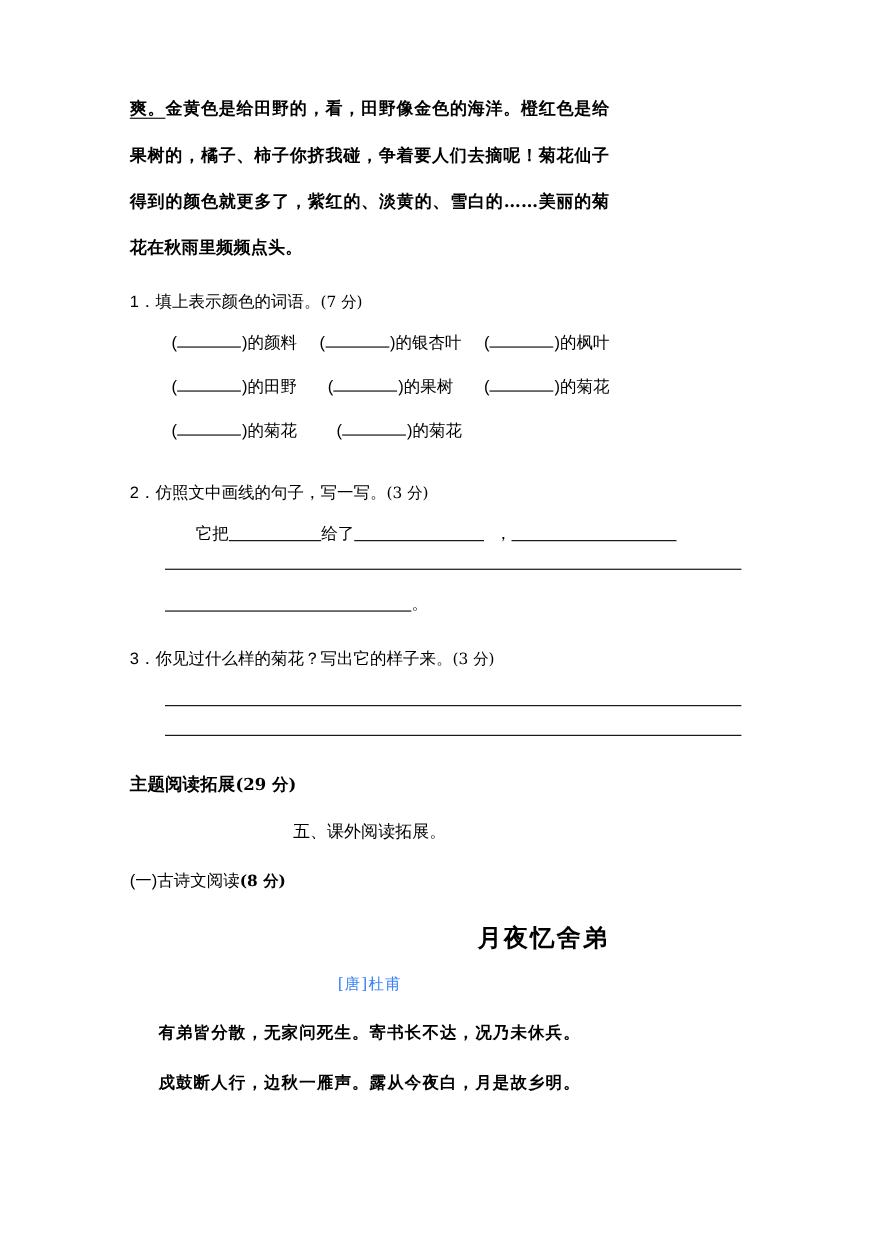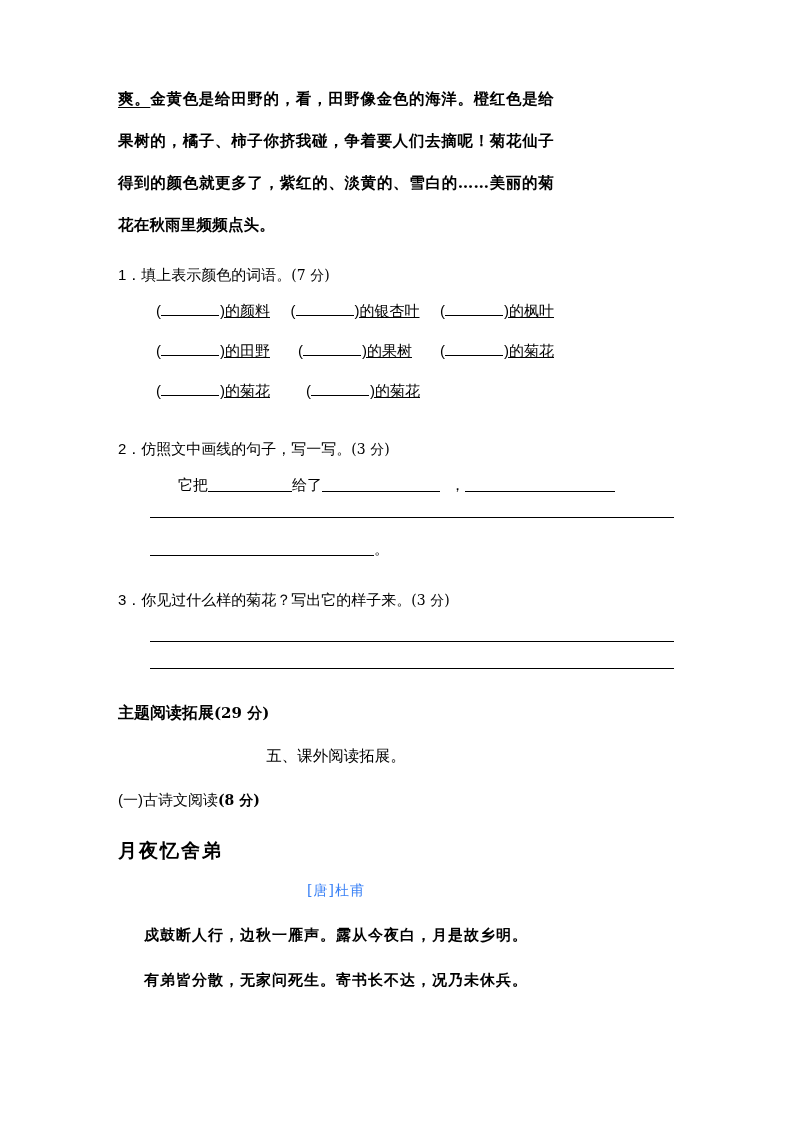--- a/index.html
+++ b/index.html
@@ -65,21 +65,21 @@
     align-items: baseline;
     height: 40px;
     padding-left: 38px;
   }
   .paren-cell {
     display: inline-flex;
     align-items: baseline;
     white-space: nowrap;
   }
   .paren-cell .pl { padding-right: 0; }
-  .paren-cell .lbl { padding-left: 1px; text-decoration: underline; }
+  .paren-cell .lbl { padding-left: 1px; }
   .sp-a { width: 36px; }
   .sp-b { width: 28px; }
 
   
   .fill-line {
     font-family: "Liberation Sans", sans-serif;
     font-size: 15px;
     margin-top: 12px;
     padding-left: 60px;
     white-space: nowrap;
@@ -146,24 +146,24 @@
     margin-top: 24px;
   }
   .sub-item .sc {
     font-family: "DejaVu Serif", serif;
     font-size: 14px;
     font-weight: bold;
   }
 
   
   .poem-title {
-    text-align: left;
-    font-family: "DejaVu Serif", serif;
-    font-weight: bold;
-    font-size: 19px;
+    text-align: right;
+    font-family: "DejaVu Serif", serif;
+    font-weight: bold;
+    font-size: 22px;
     margin-top: 28px;
     letter-spacing: 2px;
   }
   .poem-author {
     text-align: center;
     font-family: "DejaVu Serif", serif;
     font-size: 14px;
     color: #3b82f6;
     margin-top: 18px;
     letter-spacing: 1px;
@@ -269,16 +269,16 @@
   </div>
 
   <div class="big-item">五、课外阅读拓展。</div>
 
   <div class="sub-item">
     <span>(一)古诗文阅读</span><span class="sc">(8 分)</span>
   </div>
 
   <div class="poem-title">月夜忆舍弟</div>
   <div class="poem-author">[唐]杜甫</div>
+  <div class="poem-line">有弟皆分散，无家问死生。寄书长不达，况乃未休兵。</div>
   <div class="poem-line">戍鼓断人行，边秋一雁声。露从今夜白，月是故乡明。</div>
-  <div class="poem-line">有弟皆分散，无家问死生。寄书长不达，况乃未休兵。</div>
 
 </div>
 
 </body></html>

